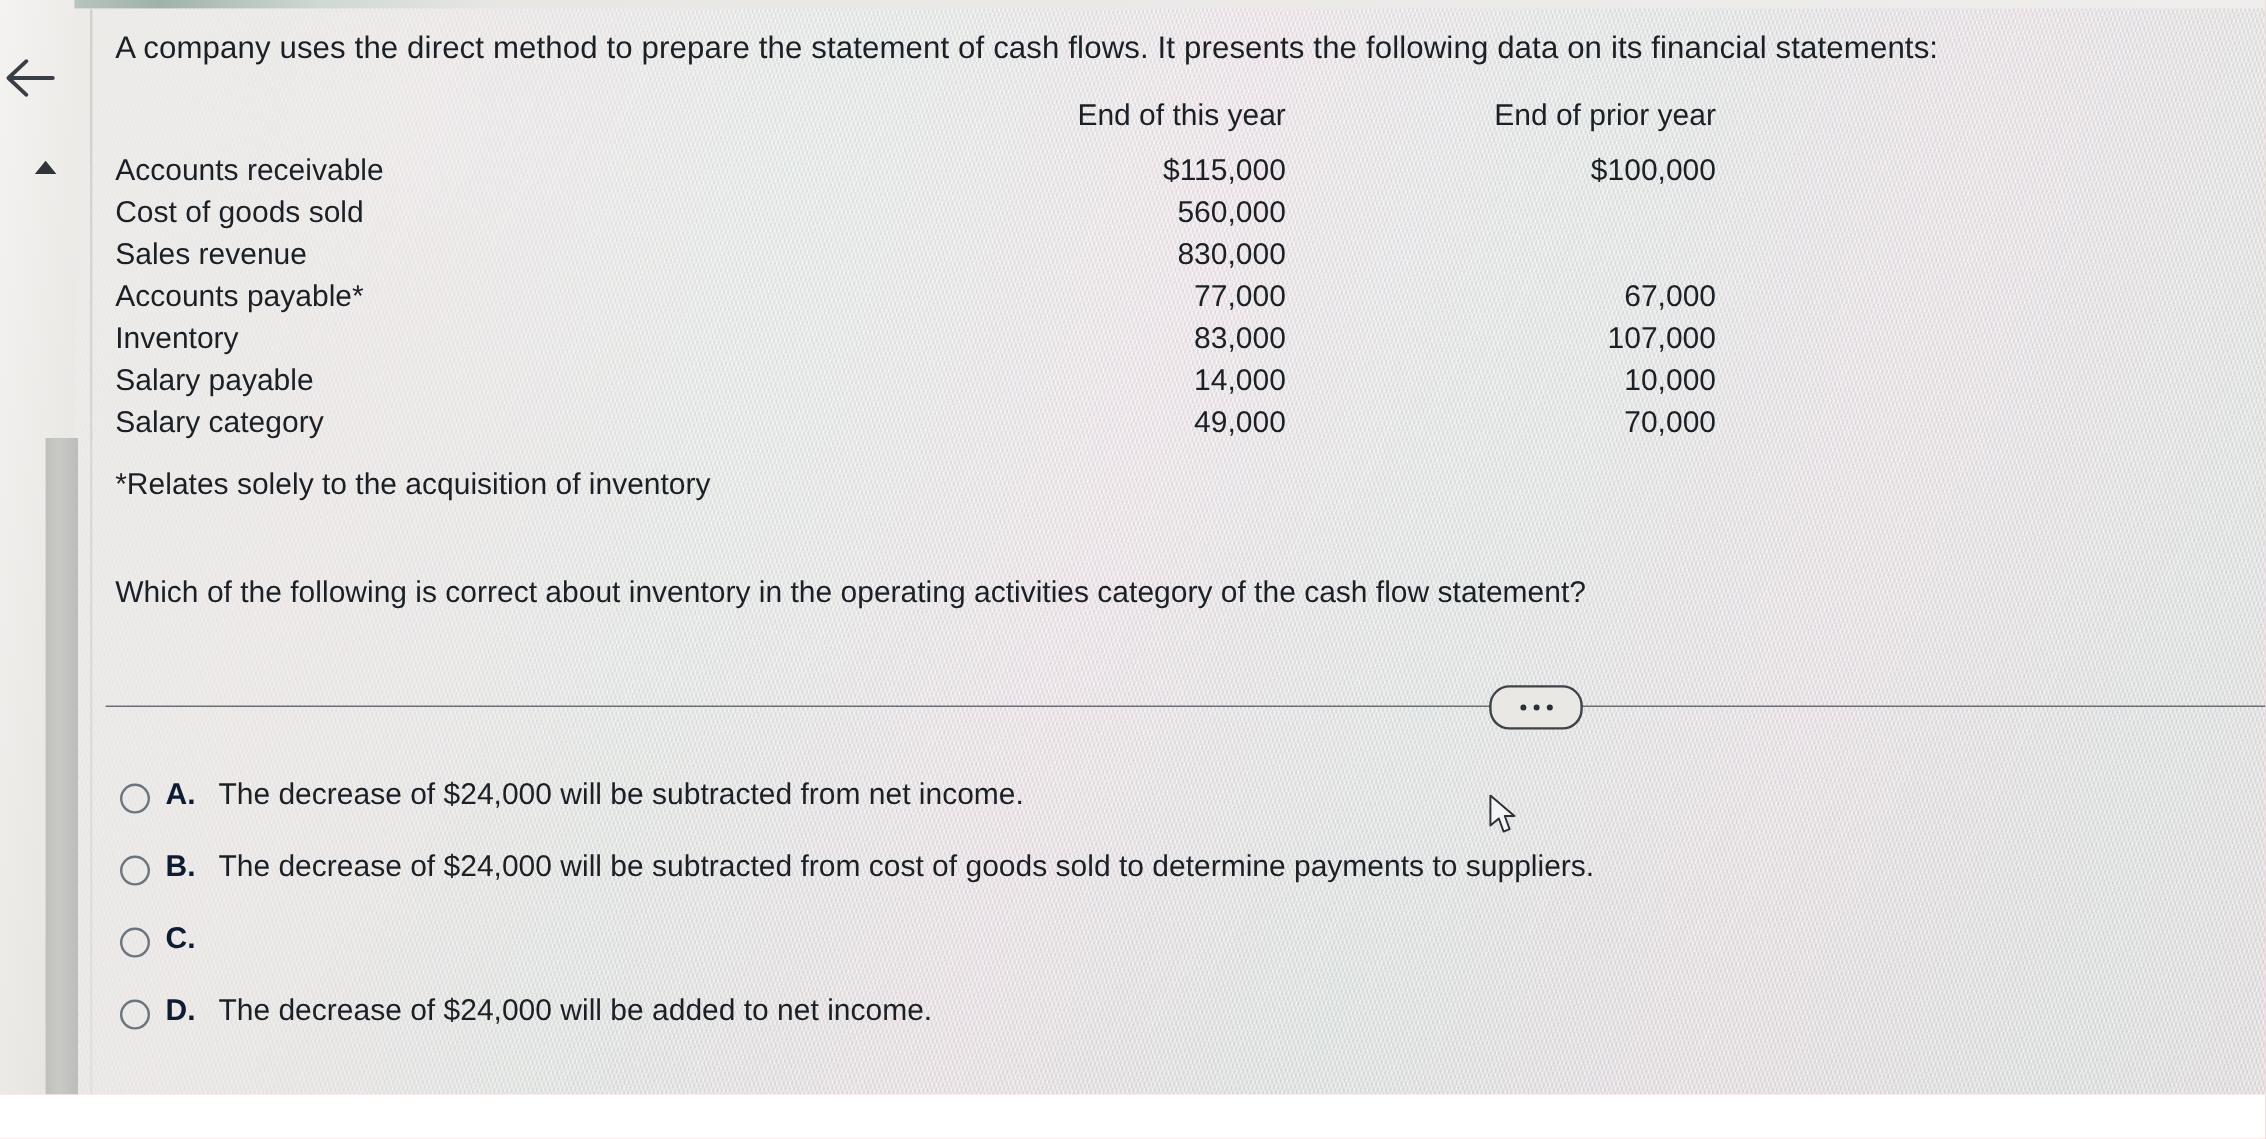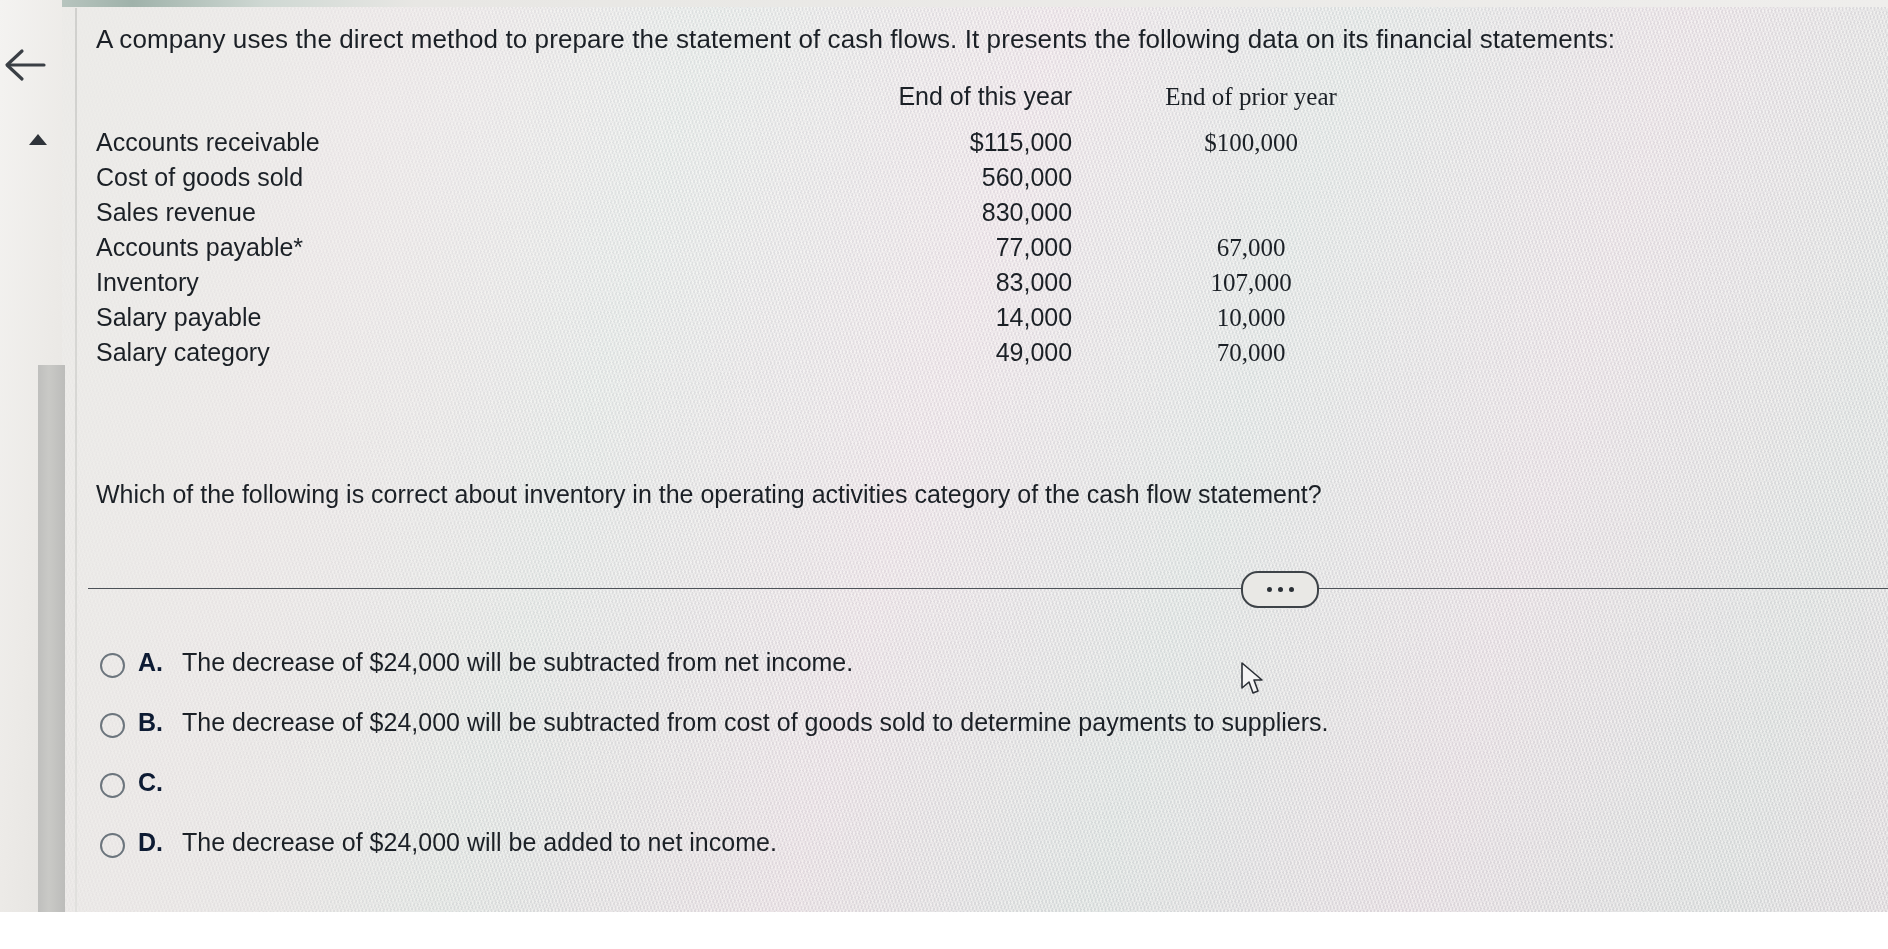--- a/index.html
+++ b/index.html
@@ -158,23 +158,22 @@
   .fin-table .lbl {
     text-align: left;
     width: 700px;
     padding-left: 6px;
   }
   .fin-table .c1 {
     text-align: right;
     width: 340px;
   }
   .fin-table .c2 {
-    text-align: center;
+    text-align: right;
     width: 380px;
-    font-family: Liberation Serif, serif;
   }
   .footnote {
     position: absolute;
     left: 18px; top: 390px;
     font-size: 25px;
     color: #1b2026;
     white-space: nowrap;
   }
   .question {
     position: absolute;
@@ -324,20 +323,21 @@
           <td class="c2">10,000</td>
         </tr>
         <tr>
           <td class="lbl">Salary category</td>
           <td class="c1">49,000</td>
           <td class="c2">70,000</td>
         </tr>
       </tbody>
     </table>
 
+    <div class="footnote">*Relates solely to the acquisition of inventory</div>
 
     <div class="question">Which of the following is correct about inventory in the operating activities category of the cash flow statement?</div>
 
     <div class="divider"></div>
     <div class="ellipsis-pill">
       <span class="dot"></span>
       <span class="dot"></span>
       <span class="dot"></span>
     </div>
 

